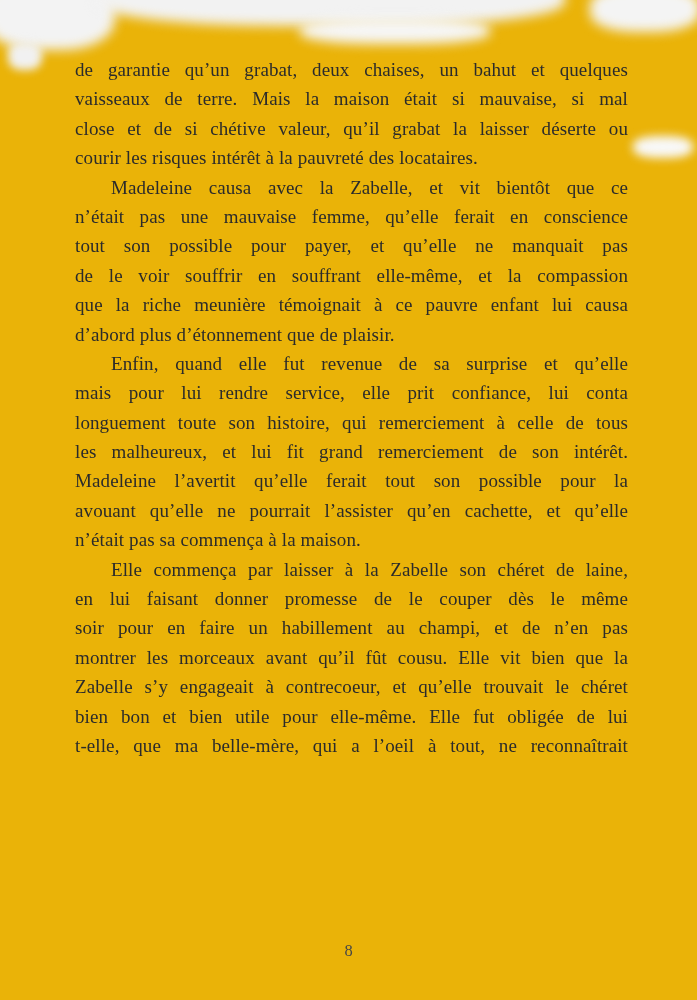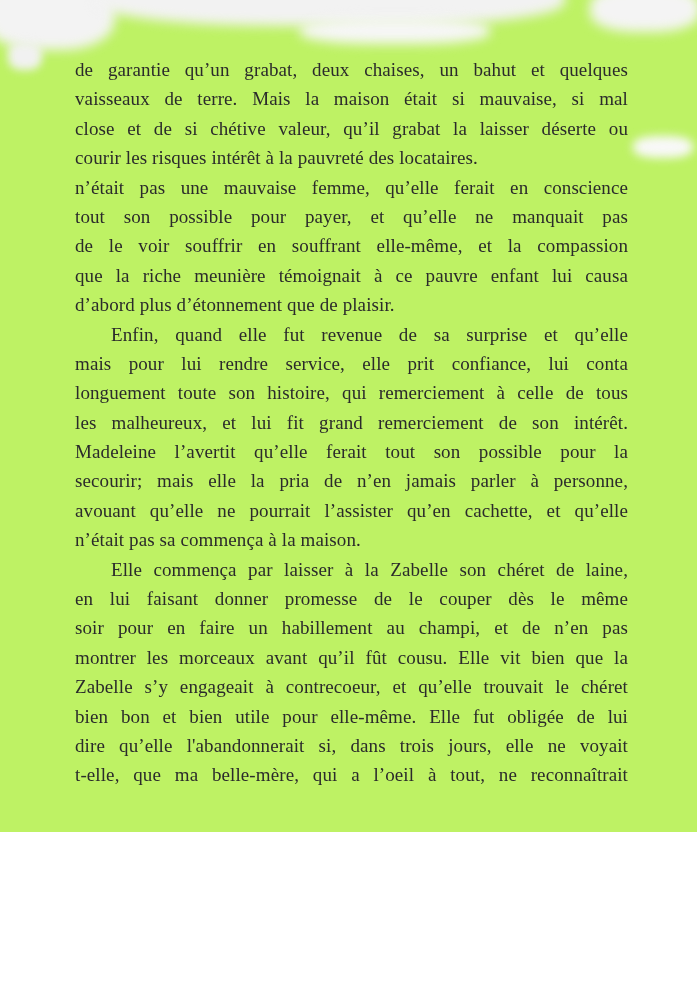--- a/index.html
+++ b/index.html
@@ -1,19 +1,19 @@
 <!DOCTYPE html>
 <html><head>
 <meta charset="utf-8">
 <style>
   html,body{margin:0;padding:0;background:#ffffff;}
   .page{
     position:relative;
-    width:697px;height:832px;
-    background:#bef264;
+    width:697px;height:1000px;
+    background:#eab308;
     overflow:hidden;
     font-family:"Liberation Serif","DejaVu Serif",serif;
   }
   
   .artifact{position:absolute;border-radius:40%;filter:blur(6px);pointer-events:none;}
   .a1{left:-15px;top:-25px;width:130px;height:75px;background:#f3f3f3;}
   .a2{left:95px;top:-32px;width:470px;height:58px;background:#f2f2f2;}
   .a3{left:300px;top:18px;width:190px;height:26px;background:#f6f6f6;}
   .a4{left:590px;top:-14px;width:110px;height:46px;background:#f4f4f4;}
   .a5{left:8px;top:42px;width:34px;height:28px;background:#f1f1f1;filter:blur(4px);}
@@ -57,37 +57,36 @@
   <div class="artifact a3"></div>
   <div class="artifact a4"></div>
   <div class="artifact a5"></div>
   <div class="artifact a6"></div>
 
   <div class="text-block" id="text-block">
       <div class="line">de garantie qu’un grabat, deux chaises, un bahut et quelques</div>
       <div class="line">vaisseaux de terre. Mais la maison était si mauvaise, si mal</div>
       <div class="line">close et de si chétive valeur, qu’il grabat la laisser déserte ou</div>
       <div class="line para-end">courir les risques intérêt à la pauvreté des locataires.</div>
+      <div class="line indent">Madeleine causa avec la Zabelle, et vit bientôt que ce</div>
       <div class="line">n’était pas une mauvaise femme, qu’elle ferait en conscience</div>
       <div class="line">tout son possible pour payer, et qu’elle ne manquait pas</div>
       <div class="line">de le voir souffrir en souffrant elle-même, et la compassion</div>
       <div class="line">que la riche meunière témoignait à ce pauvre enfant lui causa</div>
       <div class="line para-end">d’abord plus d’étonnement que de plaisir.</div>
       <div class="line indent">Enfin, quand elle fut revenue de sa surprise et qu’elle</div>
       <div class="line">mais pour lui rendre service, elle prit confiance, lui conta</div>
       <div class="line">longuement toute son histoire, qui remerciement à celle de tous</div>
       <div class="line">les malheureux, et lui fit grand remerciement de son intérêt.</div>
       <div class="line">Madeleine l’avertit qu’elle ferait tout son possible pour la</div>
-      <div class="line">secourir; mais elle la pria de n’en jamais parler à personne,</div>
       <div class="line">avouant qu’elle ne pourrait l’assister qu’en cachette, et qu’elle</div>
       <div class="line para-end">n’était pas sa commença à la maison.</div>
       <div class="line indent">Elle commença par laisser à la Zabelle son chéret de laine,</div>
       <div class="line">en lui faisant donner promesse de le couper dès le même</div>
       <div class="line">soir pour en faire un habillement au champi, et de n’en pas</div>
       <div class="line">montrer les morceaux avant qu’il fût cousu. Elle vit bien que la</div>
       <div class="line">Zabelle s’y engageait à contrecoeur, et qu’elle trouvait le chéret</div>
       <div class="line">bien bon et bien utile pour elle-même. Elle fut obligée de lui</div>
-      <div class="line">dire qu’elle l'abandonnerait si, dans trois jours, elle ne voyait</div>
       <div class="line">t-elle, que ma belle-mère, qui a l’oeil à tout, ne reconnaîtrait</div>
     </div>
 
   <div class="page-number">8</div>
 </div>
 
 </body></html>

